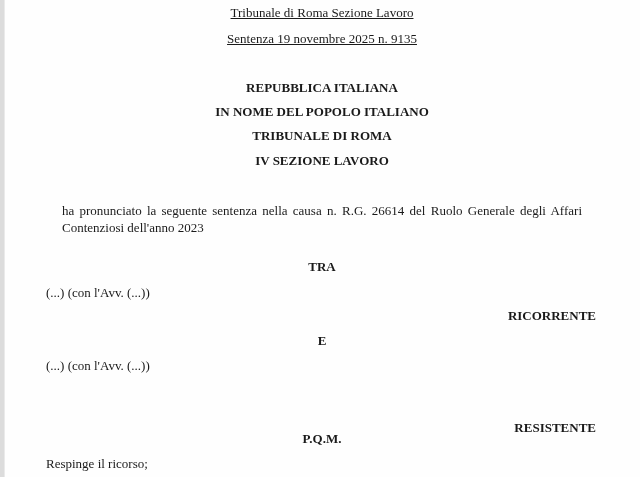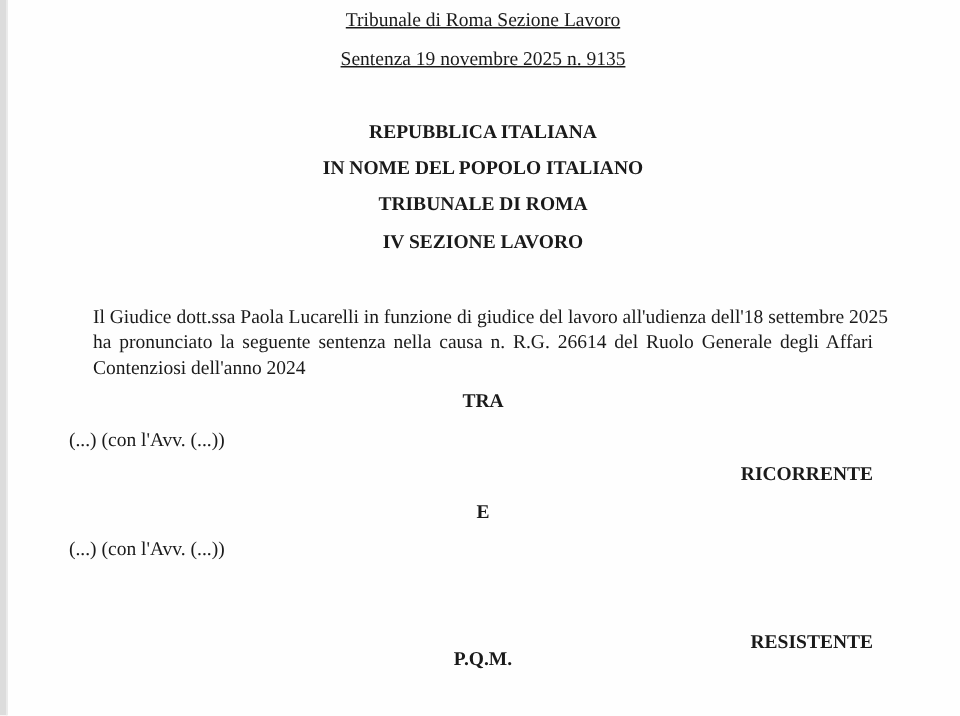--- a/index.html
+++ b/index.html
@@ -36,21 +36,21 @@
       white-space: nowrap;
     }
     .center {
       left: 0;
       width: 644px;
       text-align: center;
     }
     .underline { text-decoration: underline; }
     .bold { font-weight: bold; }
     .right {
-      right: 58px;
+      right: 44px;
       text-align: right;
     }
     .para {
       position: absolute;
       left: 62px;
       width: 520px;
       font-size: 13px;
       line-height: 17px;
       text-align: justify;
     }
@@ -72,27 +72,27 @@
 
   <div class="line center underline" style="top:5px;">Tribunale di Roma Sezione Lavoro</div>
   <div class="line center underline" style="top:31px;">Sentenza 19 novembre 2025 n. 9135</div>
 
   <div class="line center bold" style="top:80px;">REPUBBLICA ITALIANA</div>
   <div class="line center bold" style="top:104px;">IN NOME DEL POPOLO ITALIANO</div>
   <div class="line center bold" style="top:128px;">TRIBUNALE DI ROMA</div>
   <div class="line center bold" style="top:153px;">IV SEZIONE LAVORO</div>
 
   <div class="para" style="top:202px;">
-    <span class="pline">Il Giudice dott.ssa Paola Lucarelli in funzione di giudice del lavoro all'udienza dell'18 settembre 2025</span>
     <span class="pline">ha pronunciato la seguente sentenza nella causa n. R.G. 26614 del Ruolo Generale degli Affari</span>
-    <span class="pline last">Contenziosi dell'anno 2024</span>
+    <span class="pline last">Contenziosi dell'anno 2023</span>
   </div>
 
   <div class="line center bold" style="top:259px;">TRA</div>
   <div class="line left" style="top:285px;">(...) (con l'Avv. (...))</div>
   <div class="line right bold" style="top:308px;">RICORRENTE</div>
   <div class="line center bold" style="top:333px;">E</div>
   <div class="line left" style="top:358px;">(...) (con l'Avv. (...))</div>
   <div class="line right bold" style="top:382px;margin-top:38px;">RESISTENTE</div>
 
   <div class="line center bold" style="top:431px;">P.Q.M.</div>
+  <div class="line left" style="top:456px;">Respinge il ricorso;</div>
 
 </div>
 
 </body></html>

